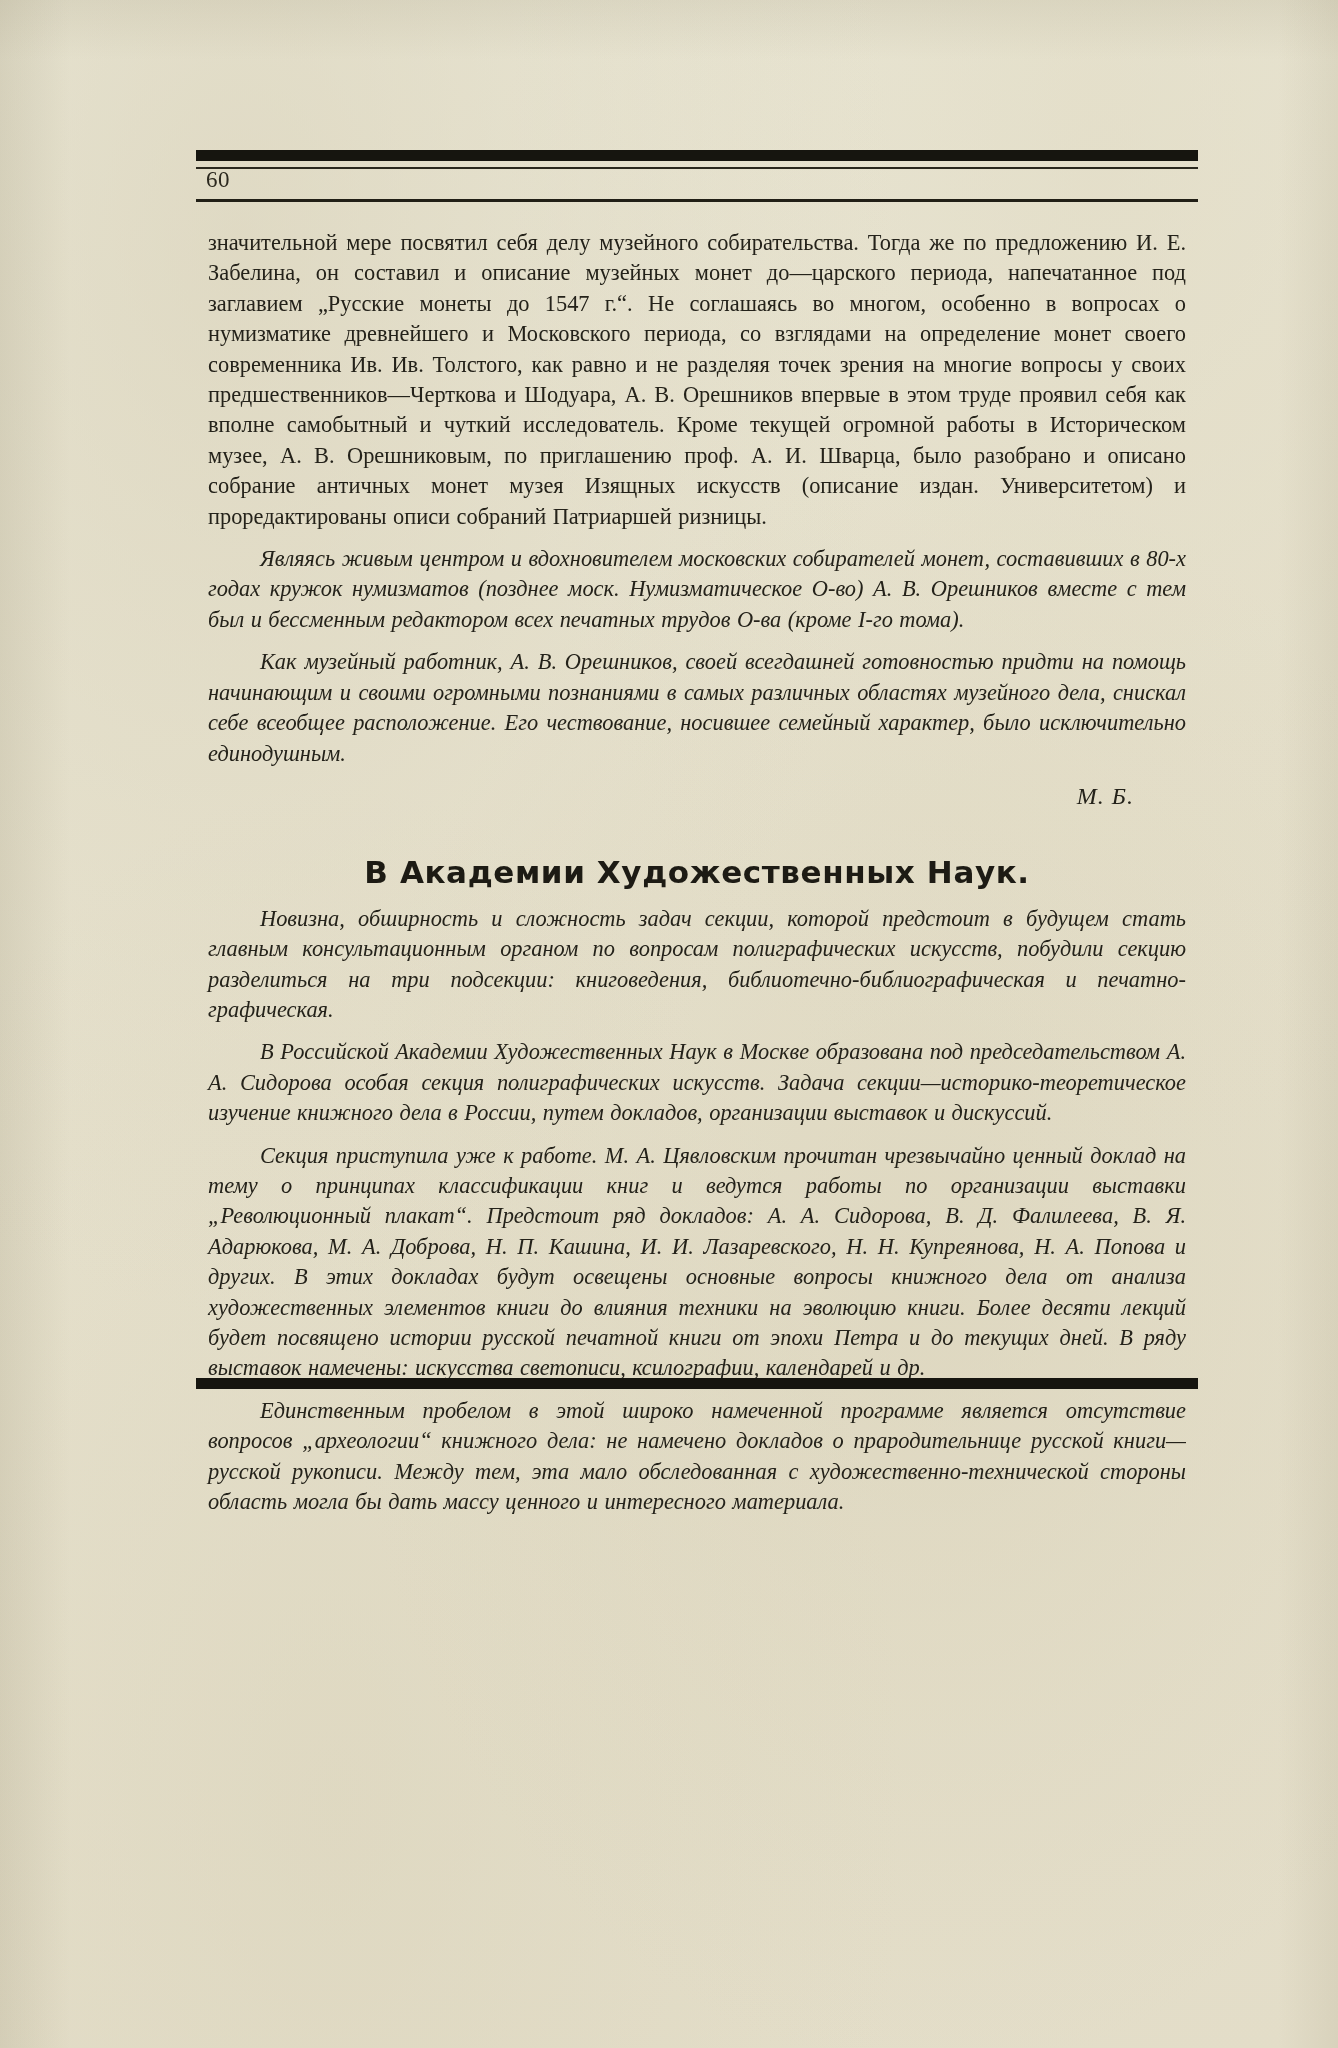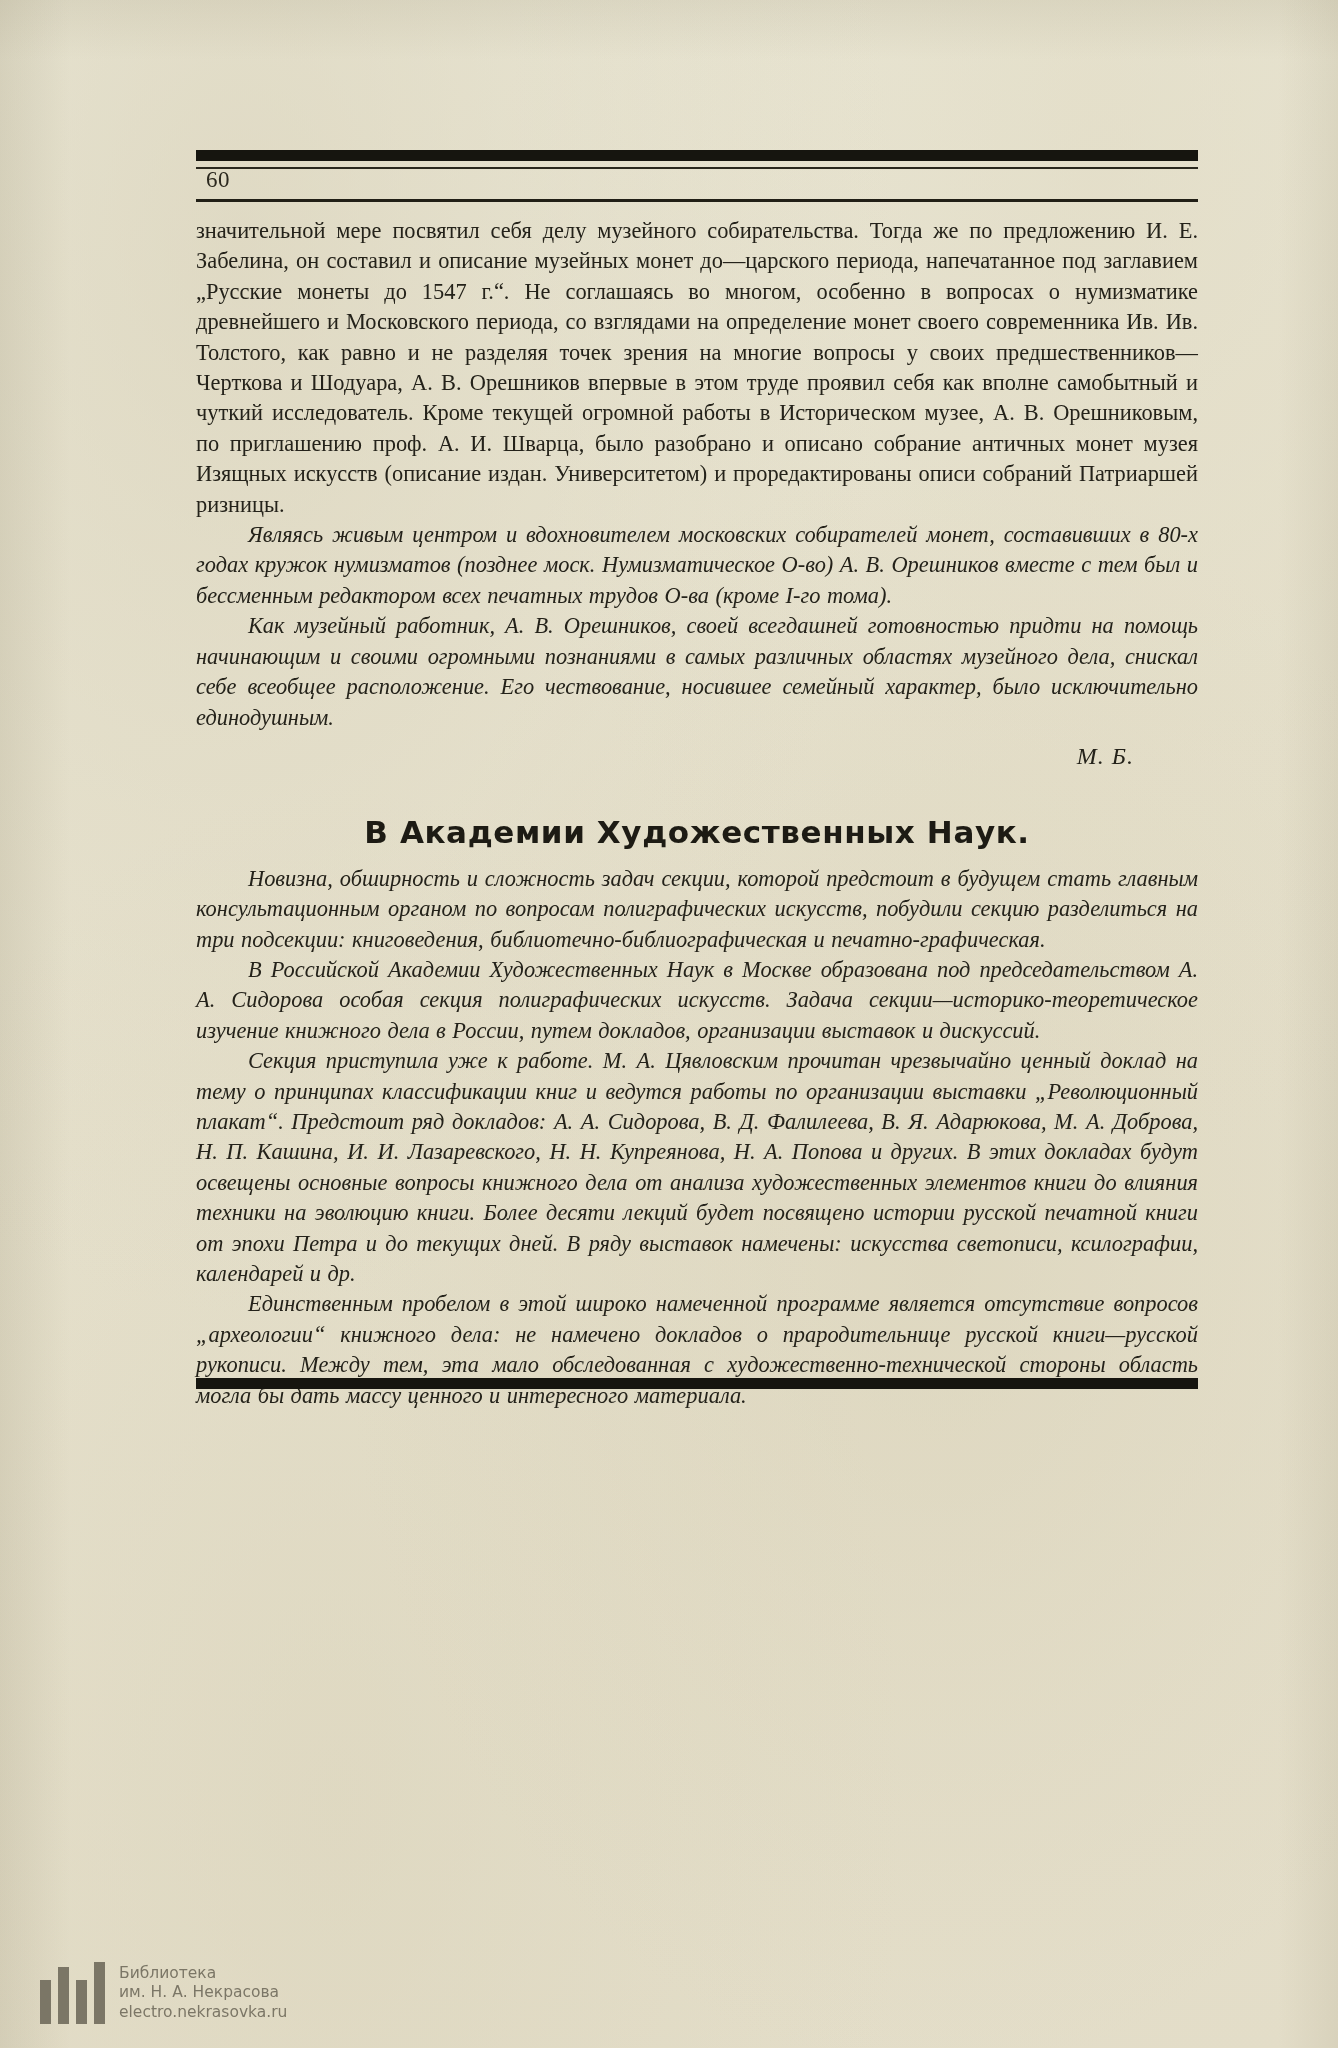--- a/index.html
+++ b/index.html
@@ -92,21 +92,21 @@
   .body {
     position: absolute;
     left: 0;
     top: 216px;
     width: 1002px;
     color: #24221a;
     font-size: 22.4px;
     line-height: 30.4px;
   }
   .para {
-    margin: 0;
+    margin: 12px;
     text-align: justify;
     text-align-last: left;
     text-justify: inter-word;
     word-spacing: 0.04em;
   }
   .para.indent { text-indent: 52px; font-style: italic; }
 
   .signature {
     margin: 8px 0 0 0;
     text-align: right;
@@ -188,26 +188,13 @@
       <p class="para indent">Новизна, обширность и сложность задач секции, которой предстоит в будущем стать главным консультационным органом по вопросам полиграфических искусств, побудили секцию разделиться на три подсекции: книговедения, библиотечно-библиографическая и печатно-графическая.</p>
       <p class="para indent">В Российской Академии Художественных Наук в Москве образована под председательством А. А. Сидорова особая секция полиграфических искусств. Задача секции—историко-теоретическое изучение книжного дела в России, путем докладов, организации выставок и дискуссий.</p>
       <p class="para indent">Секция приступила уже к работе. М. А. Цявловским прочитан чрезвычайно ценный доклад на тему о принципах классификации книг и ведутся работы по организации выставки „Революционный плакат“. Предстоит ряд докладов: А. А. Сидорова, В. Д. Фалилеева, В. Я. Адарюкова, М. А. Доброва, Н. П. Кашина, И. И. Лазаревского, Н. Н. Купреянова, Н. А. Попова и других. В этих докладах будут освещены основные вопросы книжного дела от анализа художественных элементов книги до влияния техники на эволюцию книги. Более десяти лекций будет посвящено истории русской печатной книги от эпохи Петра и до текущих дней. В ряду выставок намечены: искусства светописи, ксилографии, календарей и др.</p>
       <p class="para indent">Единственным пробелом в этой широко намеченной программе является отсутствие вопросов „археологии“ книжного дела: не намечено докладов о прародительнице русской книги—русской рукописи. Между тем, эта мало обследованная с художественно-технической стороны область могла бы дать массу ценного и интересного материала.</p>
 
     </div>
 
     <div class="rule-bottom"></div>
   </div>
 
-  <div class="watermark">
-    <div class="wm-bars">
-      <i></i>
-        <i></i>
-        <i></i>
-        <i></i>
-    </div>
-    <div class="wm-text">
-      <div>Библиотека</div>
-      <div>им. Н. А. Некрасова</div>
-      <div>electro.nekrasovka.ru</div>
-    </div>
-  </div>
 </div>
 
 </body></html>

